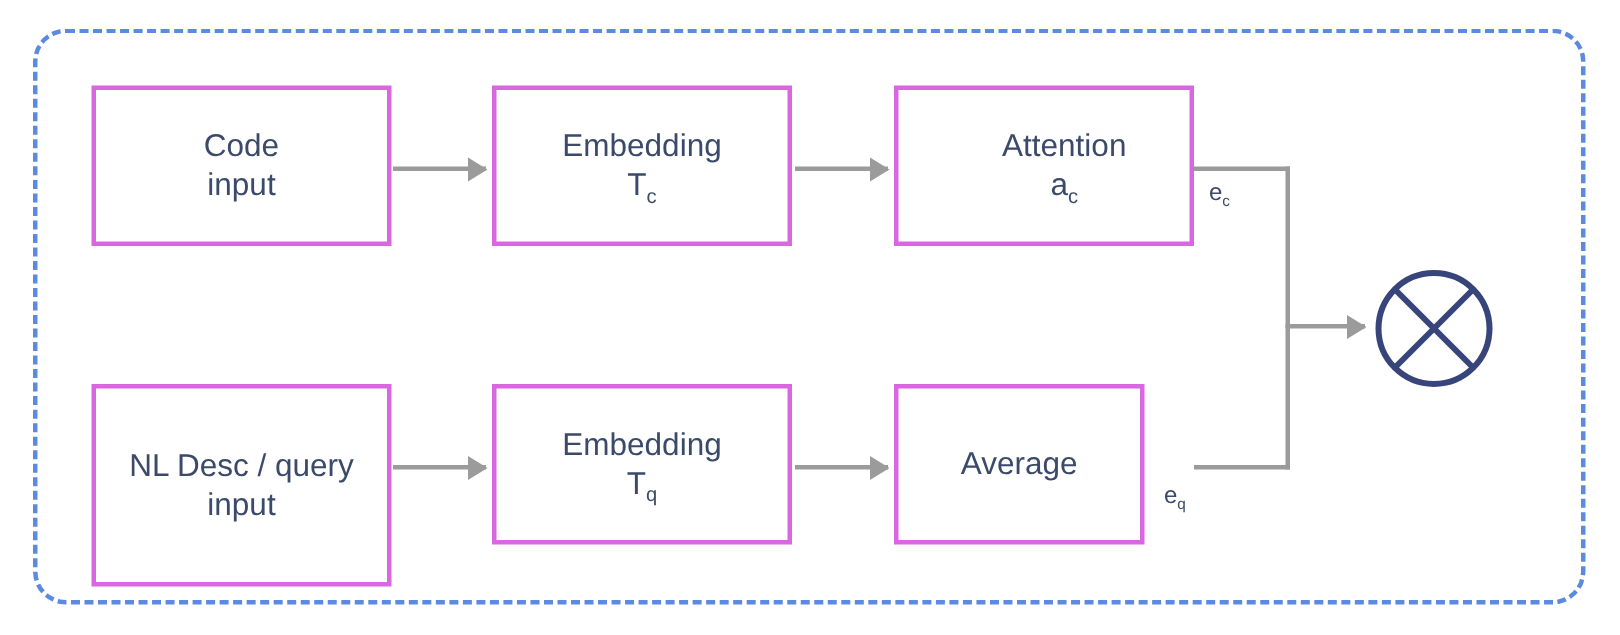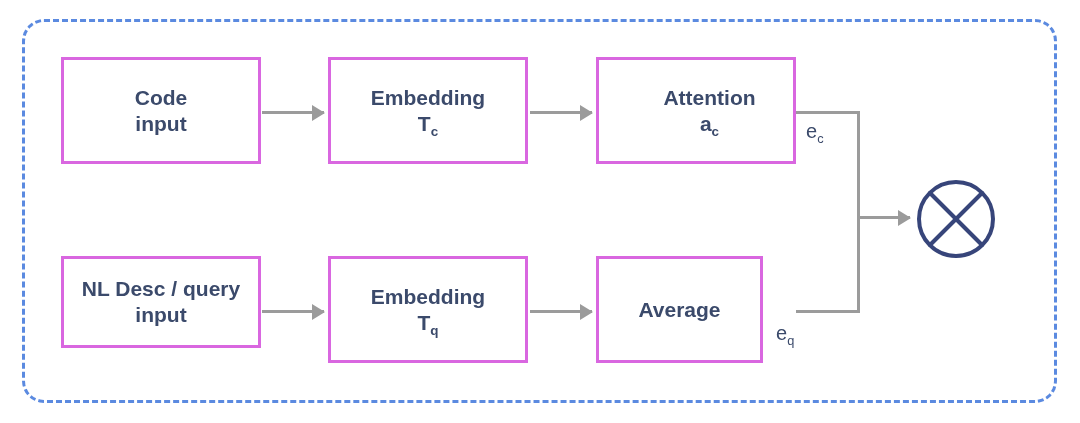--- a/index.html
+++ b/index.html
@@ -43,21 +43,20 @@
     text-align: center;
     color: #3b4a6b;
     font-size: 21px;
     line-height: 1.22;
     font-family: "Liberation Sans", sans-serif;
   }
   .node-box .node-label {
     display: block;
     white-space: pre-line;
     padding: 0 6px;
-    font-weight: bold;
   }
   .node-box .sub {
     font-size: 0.64em;
     vertical-align: sub;
     line-height: 0;
   }
 
   
   .arrow {
     position: absolute;
@@ -86,21 +85,21 @@
   .seg-v {
     position: absolute;
     width: 3px;
     background: #9b9b9b;
   }
 
   
   .edge-label {
     position: absolute;
     color: #3b4a6b;
-    font-size: 20px;
+    font-size: 16px;
     font-family: "Liberation Sans", sans-serif;
     white-space: nowrap;
   }
   .edge-label .sub {
     font-size: 0.64em;
     vertical-align: sub;
     line-height: 0;
   }
 
   
@@ -145,21 +144,21 @@
 T</span><span class="sub">c</span></span>
   </div>
 
   <div class="arrow" style="left:530px; top:111px; width:62px;"></div>
 
   <div class="node-box" style="left:596px; top:57px; width:200px; height:107px;padding-left:27px;">
     <span class="node-label"><span>Attention
 a</span><span class="sub">c</span></span>
   </div>
 
-  <div class="node-box" style="left:61px; top:256px; width:200px; height:92px;">
+  <div class="node-box" style="left:61px; top:256px; width:200px; height:135px;">
     <span class="node-label">NL Desc / query
 input</span>
   </div>
 
   <div class="arrow" style="left:262px; top:310px; width:62px;"></div>
 
   <div class="node-box" style="left:328px; top:256px; width:200px; height:107px;">
     <span class="node-label"><span>Embedding
 T</span><span class="sub">q</span></span>
   </div>

